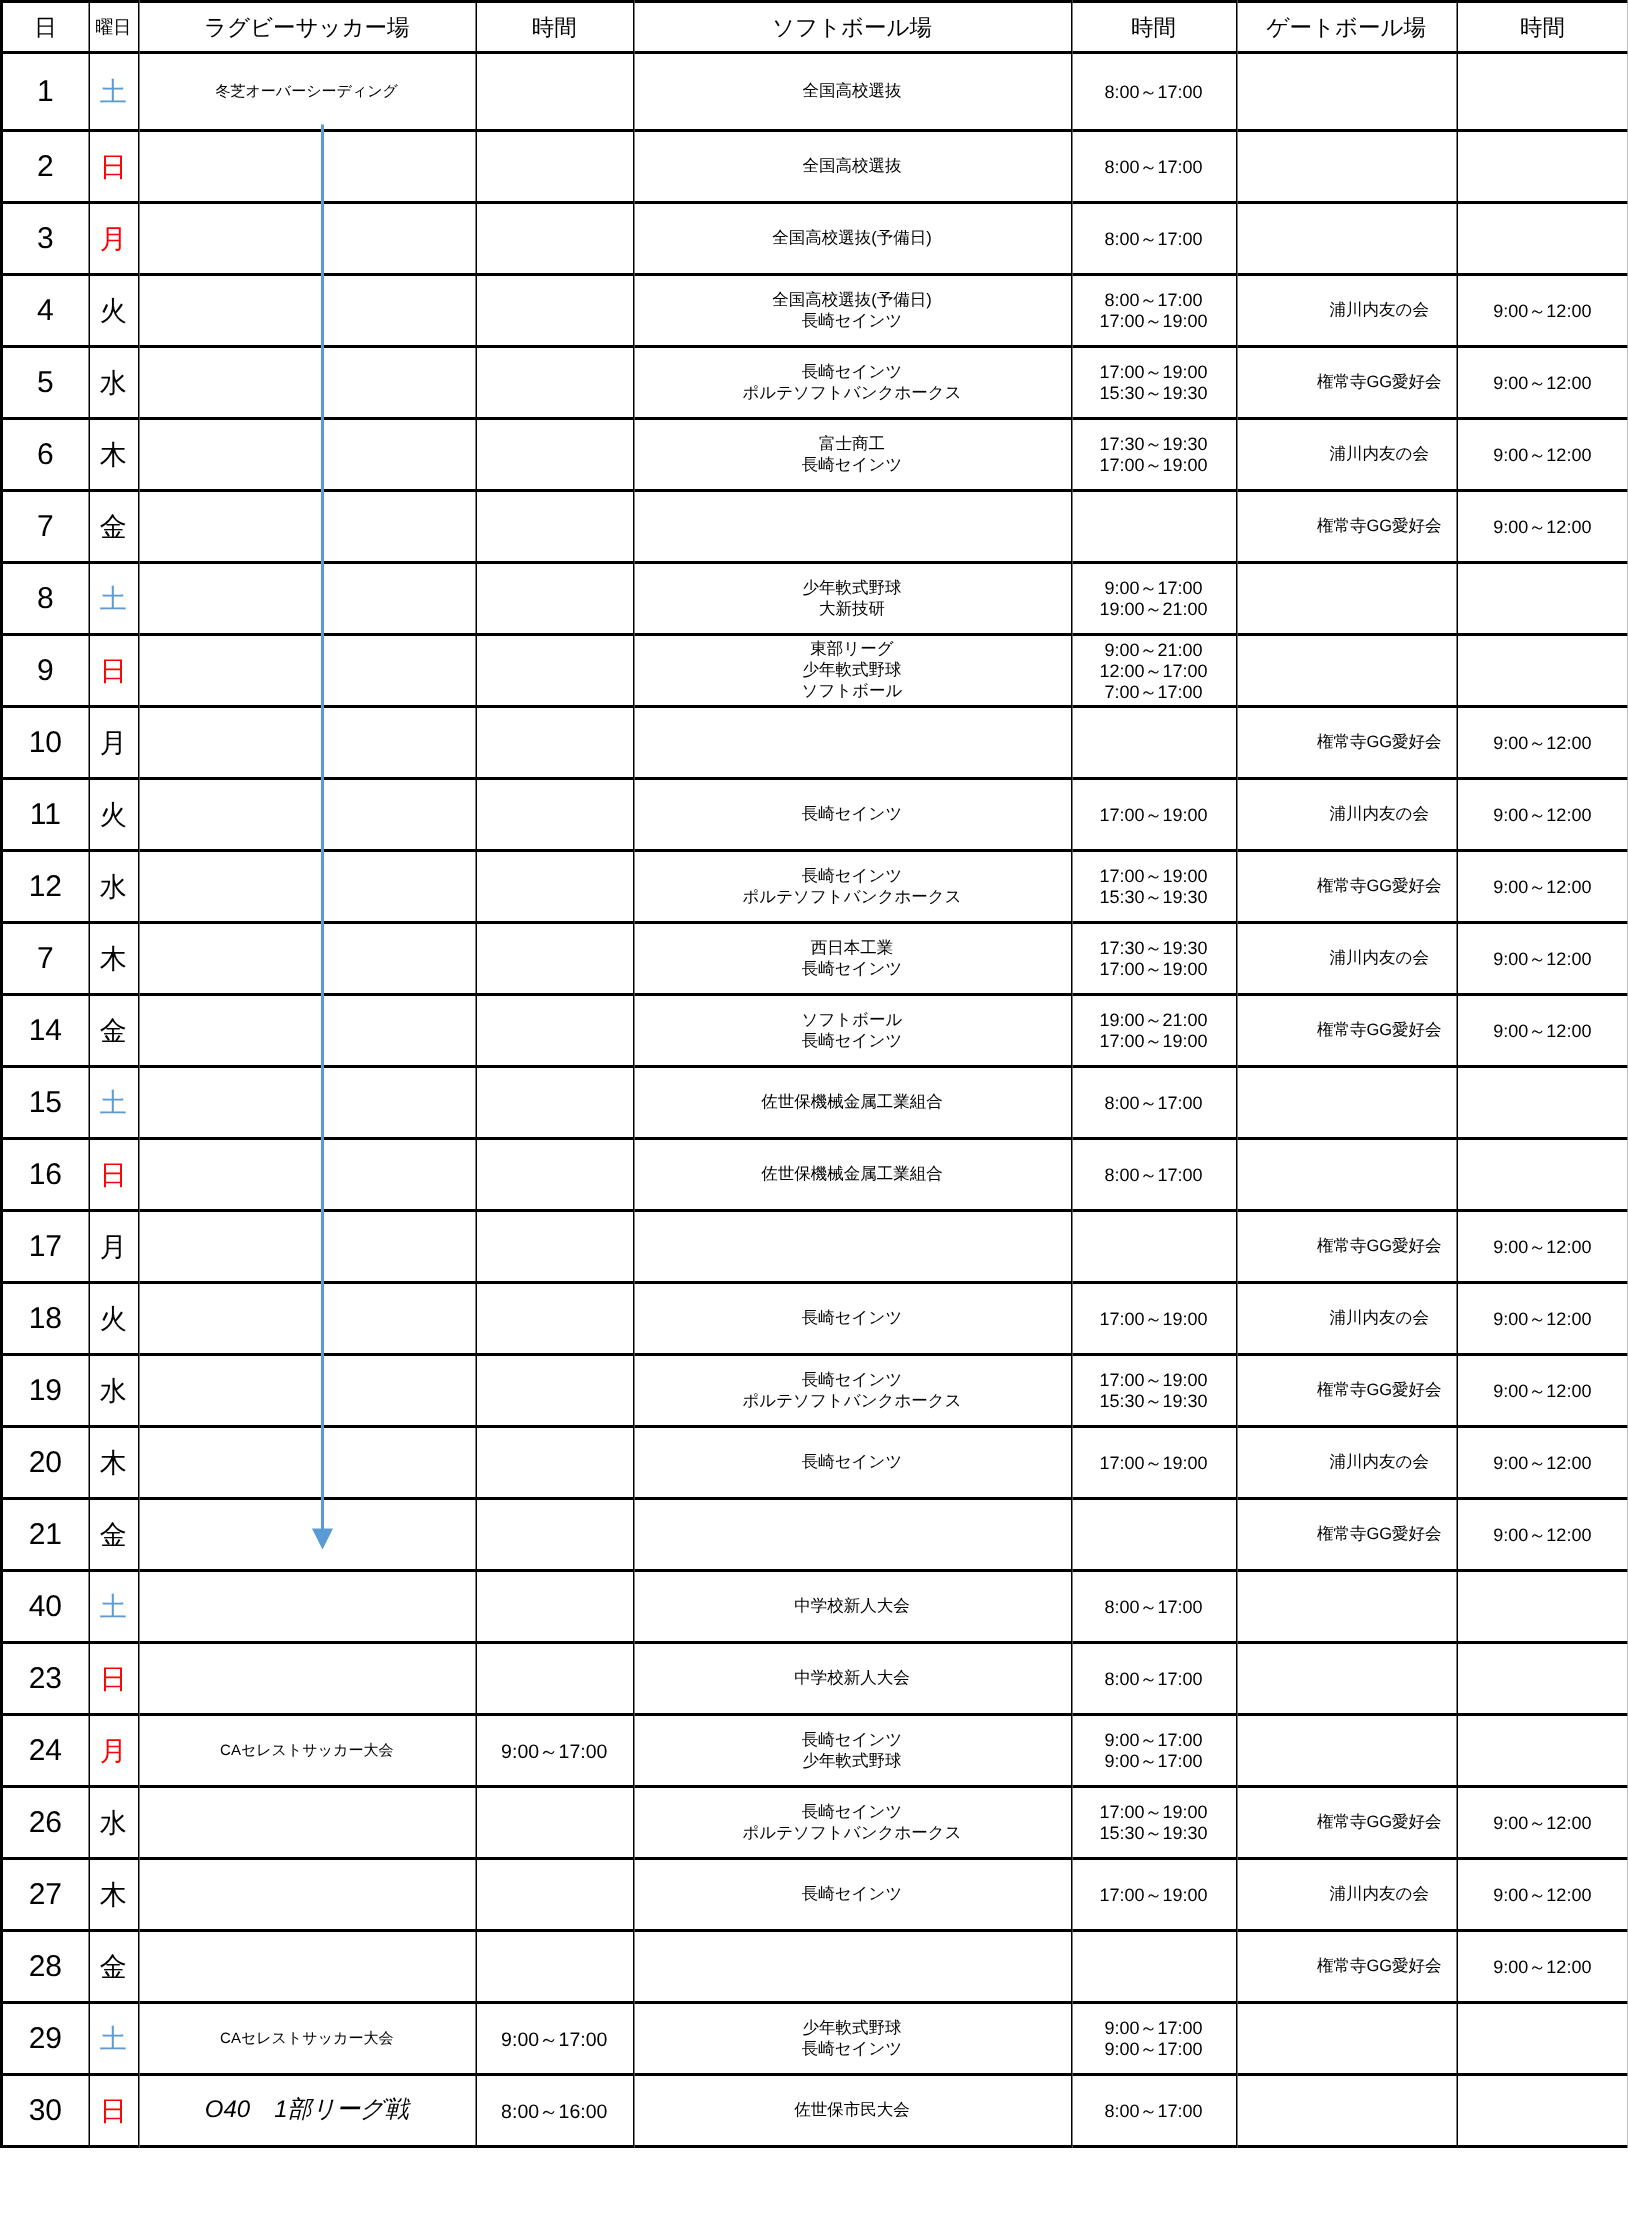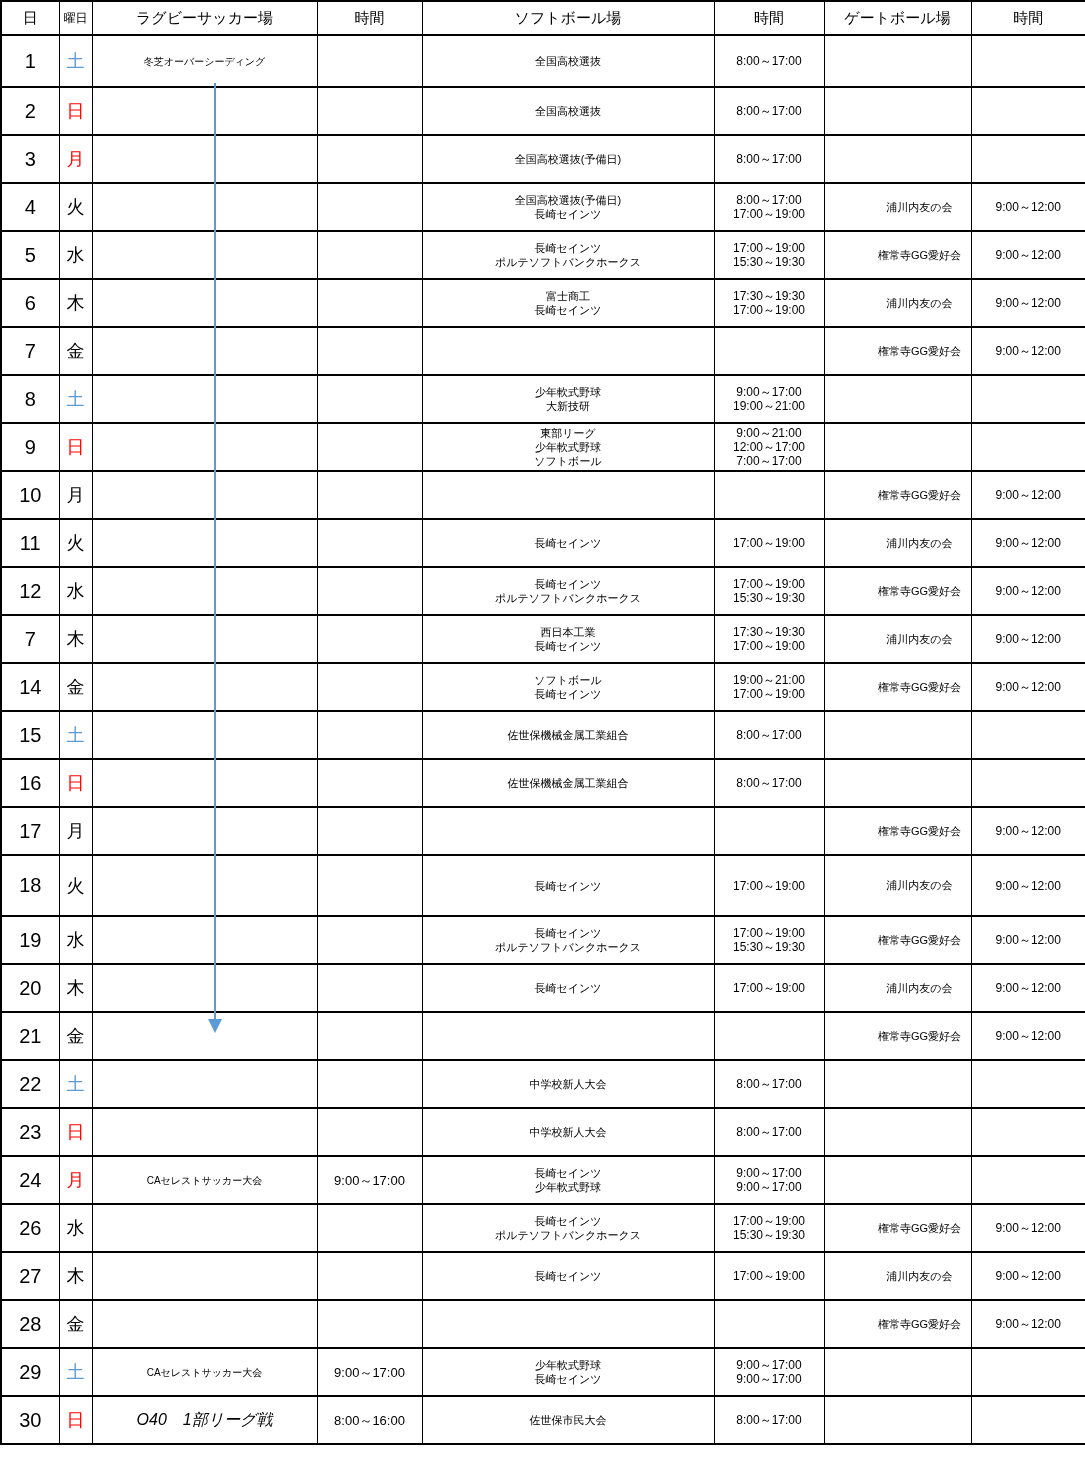--- a/index.html
+++ b/index.html
@@ -343,21 +343,21 @@
         <td class="c-time"></td>
         <td class="c-soft"></td>
         <td class="c-time"></td>
         <td class="c-gate">
           <div class="gate-ev">権常寺GG愛好会</div>
         </td>
         <td class="c-time">
           <div class="tm">9:00～12:00</div>
         </td>
       </tr>
-      <tr style="height: 61px;">
+      <tr style="height: 48px;">
         <td class="c-day">18</td>
         <td class="c-wd" style="color: rgb(0, 0, 0);">火</td>
         <td class="c-rugby"></td>
         <td class="c-time"></td>
         <td class="c-soft">
           <div class="ev">長崎セインツ</div>
         </td>
         <td class="c-time">
           <div class="tm">17:00～19:00</div>
         </td>
@@ -414,21 +414,21 @@
         <td class="c-soft"></td>
         <td class="c-time"></td>
         <td class="c-gate">
           <div class="gate-ev">権常寺GG愛好会</div>
         </td>
         <td class="c-time">
           <div class="tm">9:00～12:00</div>
         </td>
       </tr>
       <tr style="height: 48px;">
-        <td class="c-day">22</td>
+        <td class="c-day">40</td>
         <td class="c-wd" style="color: rgb(91, 155, 213);">土</td>
         <td class="c-rugby"></td>
         <td class="c-time"></td>
         <td class="c-soft">
           <div class="ev">中学校新人大会</div>
         </td>
         <td class="c-time">
           <div class="tm">8:00～17:00</div>
         </td>
         <td class="c-gate"></td>

